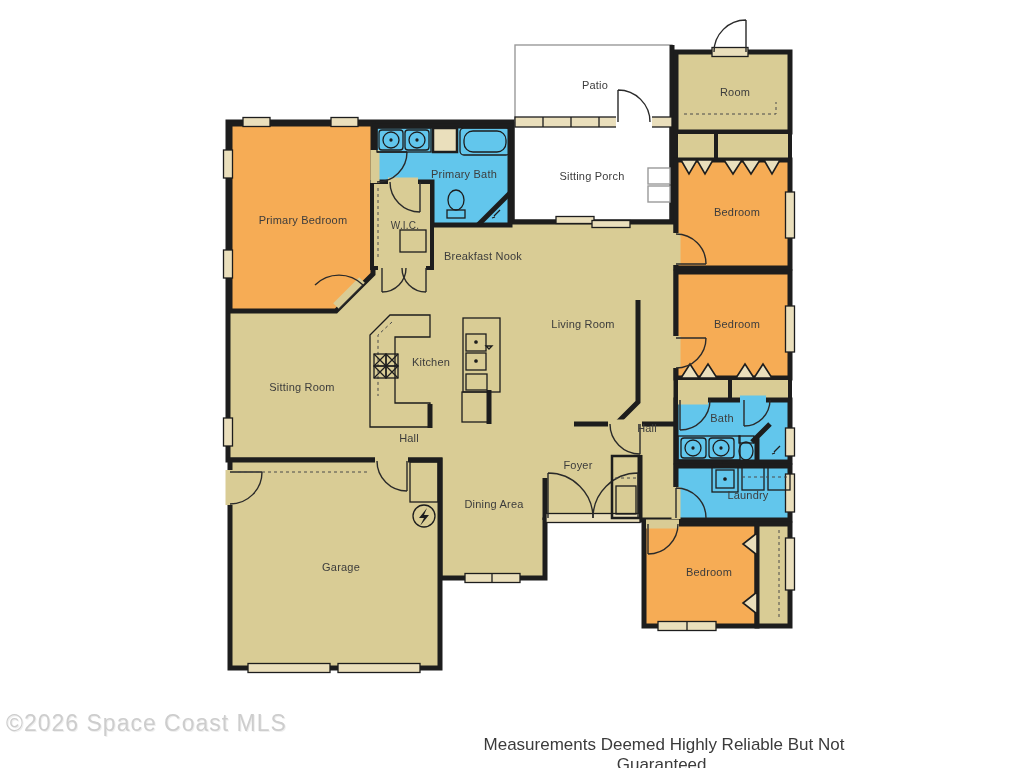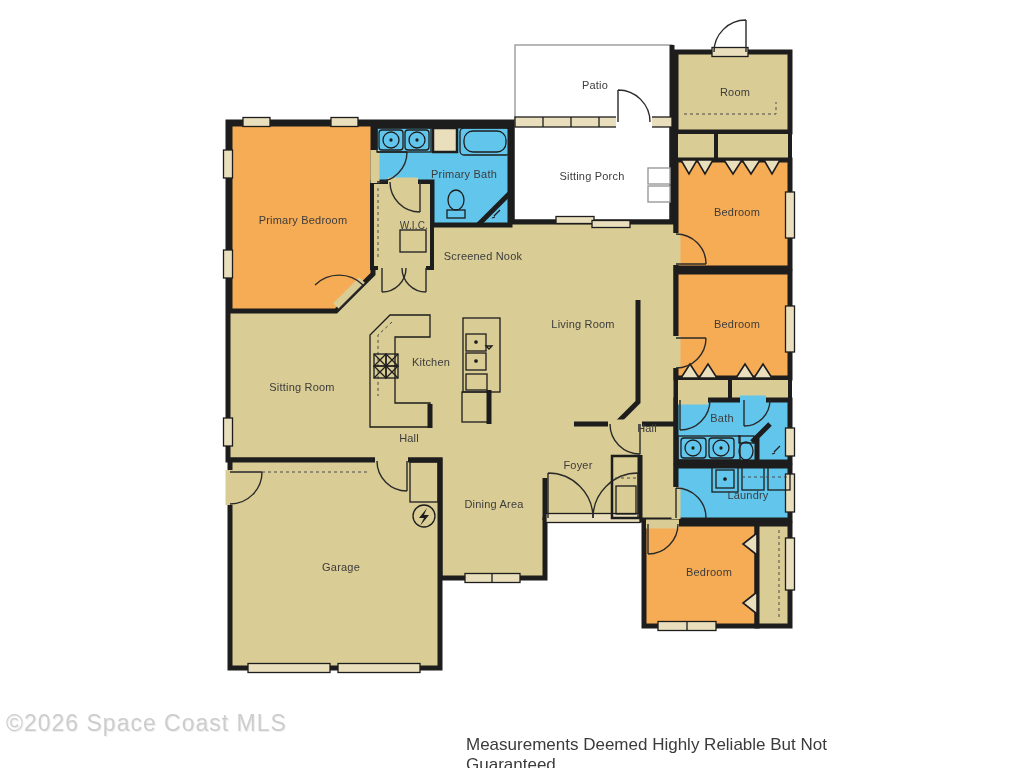--- a/index.html
+++ b/index.html
@@ -1,39 +1,39 @@
 <!DOCTYPE html>
 <html style="--floor: #d9cc95; --bedroom: #f6ac55; --bath: #62c6ec; --wall: #1d1d1d; --frame: #eadfbc; --outdoor: #ffffff; --outdoor-outline: #9a9a9a; --label: #3c3c3c; --watermark: #cdcdcd; --disclaimer: #3b3b3b;"><head>
 <meta charset="utf-8">
 <style>
   html,body{margin:0;padding:0;}
   body{width:1024px;height:768px;background:#ffffff;position:relative;overflow:hidden;
        font-family:"Liberation Sans",sans-serif;}
-  #plan-stage{position:absolute;left:0;top:0;width:862px;height:768px;}
+  #plan-stage{position:absolute;left:0;top:0;width:862px;height:768px;text-align:center;}
   svg{position:absolute;left:0;top:0;}
 
   
   .f-floor{fill:var(--floor);}
   .f-bed{fill:var(--bedroom);}
   .f-bath{fill:var(--bath);}
   .f-out{fill:var(--outdoor);}
   .f-frame{fill:var(--frame);}
   
   .wall5{stroke:var(--wall);stroke-width:5;stroke-linejoin:miter;}
   .wall4{stroke:var(--wall);stroke-width:4;}
   .nofill{fill:none;}
   .thin{fill:none;stroke:var(--wall);stroke-width:1.3;}
   .thinf{stroke:var(--wall);stroke-width:1.3;}
   .gray{fill:var(--outdoor);stroke:var(--outdoor-outline);stroke-width:1.4;}
   .dash{fill:none;stroke:#4a4a4a;stroke-width:1;stroke-dasharray:3,3;}
   .door{fill:none;stroke:#2a2a2a;stroke-width:1.4;}
 
   .plan-label{position:absolute;transform:translate(-50%,-50%);
       font-size:11px;color:var(--label);white-space:nowrap;letter-spacing:.2px;}
-  .plan-label.small{font-size:10px;margin-left:9px;}
+  .plan-label.small{font-size:10px;}
   #watermark{position:absolute;left:6px;top:710px;font-size:23px;
       color:var(--watermark);letter-spacing:1px;
       text-shadow:1px 1px 0 #efefef;}
   #disclaimer{position:absolute;left:466px;top:735px;font-size:17px;
       color:var(--disclaimer);}
 </style>
 </head>
 <body>
 
 <div id="plan-stage">
@@ -248,21 +248,21 @@
     <rect x="612" y="456" width="28" height="62" class="nofill" stroke="#1d1d1d" stroke-width="2.5"></rect>
   </g>
 </svg>
 
   <div class="plan-label" style="left:595px;top:85px">Patio</div>
   <div class="plan-label" style="left:735px;top:92px">Room</div>
   <div class="plan-label" style="left:592px;top:176px">Sitting Porch</div>
   <div class="plan-label" style="left:464px;top:174px">Primary Bath</div>
   <div class="plan-label" style="left:303px;top:220px">Primary Bedroom</div>
   <div class="plan-label small" style="left:405px;top:225px">W.I.C.</div>
-  <div class="plan-label" style="left:483px;top:256px">Screened Nook</div>
+  <div class="plan-label" style="left:483px;top:256px">Breakfast Nook</div>
   <div class="plan-label" style="left:583px;top:324px">Living Room</div>
   <div class="plan-label" style="left:431px;top:362px">Kitchen</div>
   <div class="plan-label" style="left:302px;top:387px">Sitting Room</div>
   <div class="plan-label" style="left:409px;top:438px">Hall</div>
   <div class="plan-label" style="left:647px;top:428px">Hall</div>
   <div class="plan-label" style="left:578px;top:465px">Foyer</div>
   <div class="plan-label" style="left:494px;top:504px">Dining Area</div>
   <div class="plan-label" style="left:341px;top:567px">Garage</div>
   <div class="plan-label" style="left:737px;top:212px">Bedroom</div>
   <div class="plan-label" style="left:737px;top:324px">Bedroom</div>

